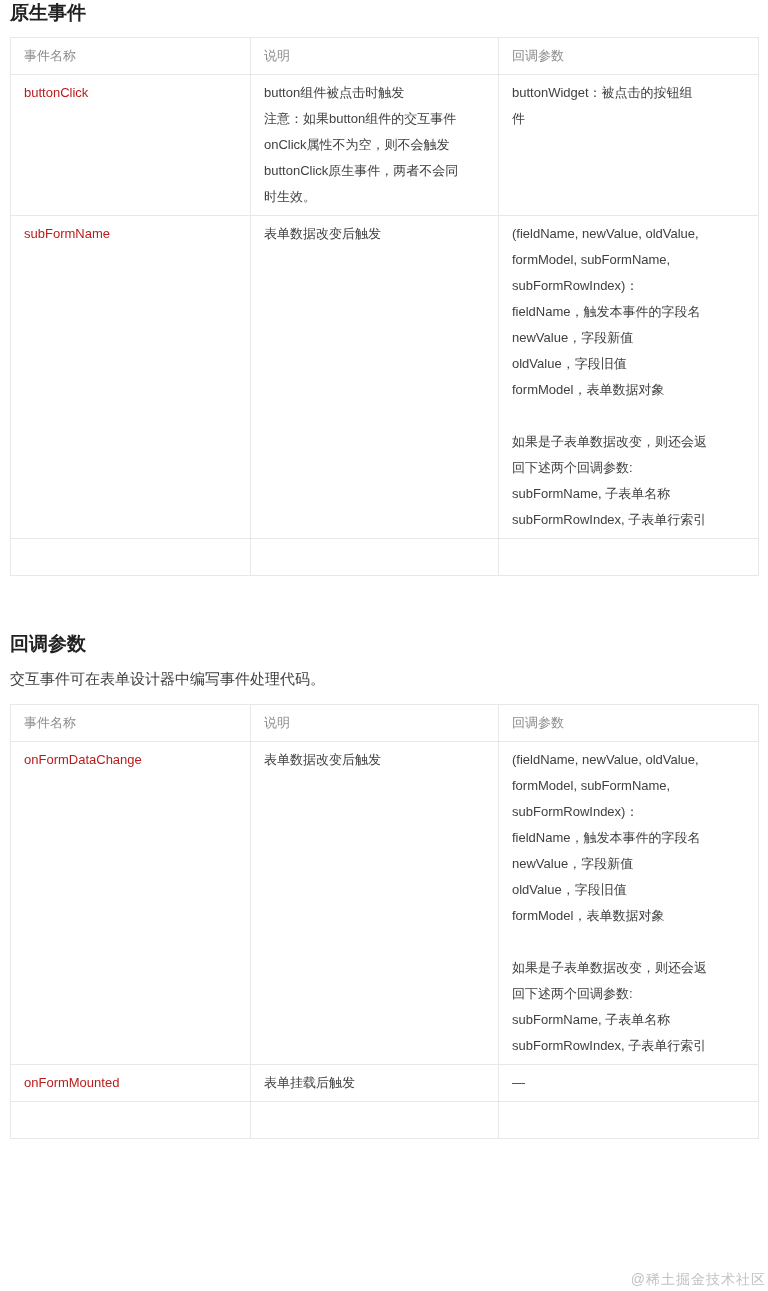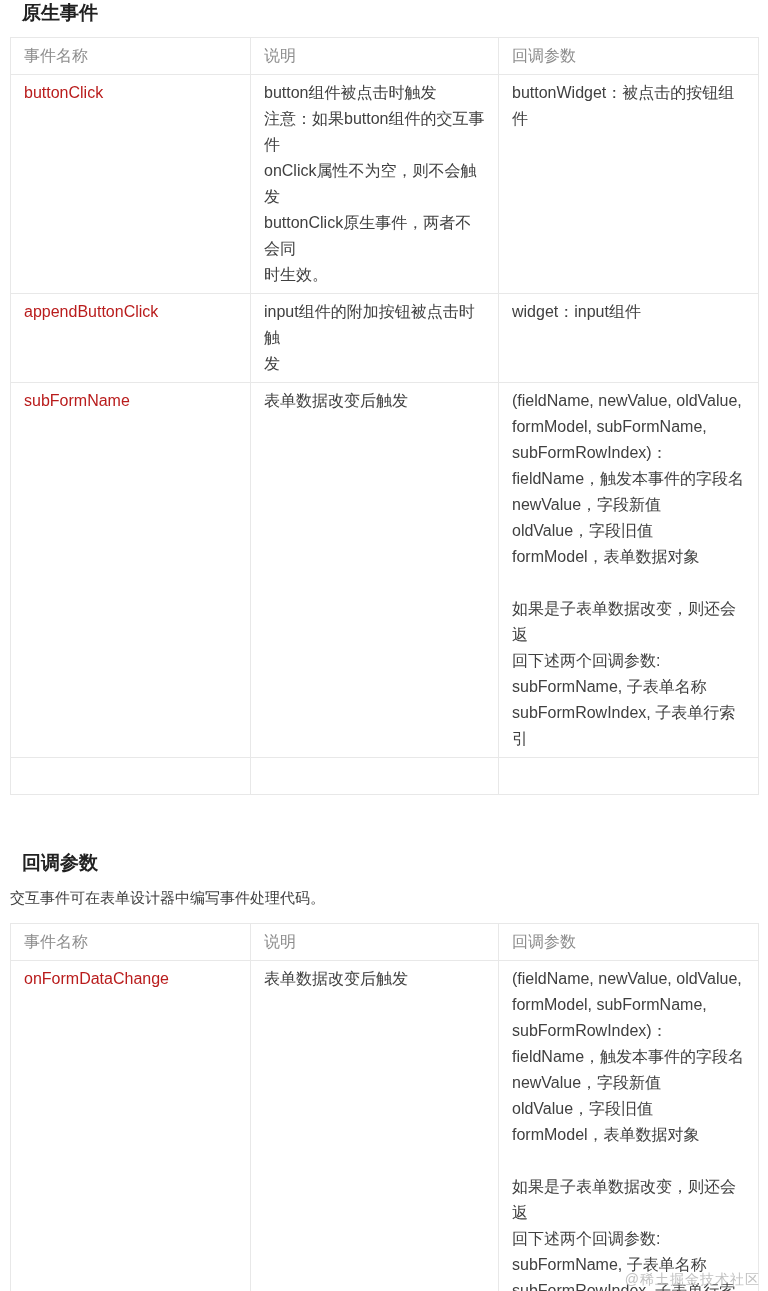--- a/index.html
+++ b/index.html
@@ -6,59 +6,59 @@
   body {
     width: 768px; height: 1291px;
     box-sizing: border-box;
     padding: 2px 10px 0 10px;
     position: relative;
     font-family: "Liberation Sans", "DejaVu Sans", sans-serif;
     overflow: hidden;
   }
   .section-heading {
     font-size: 19px; font-weight: bold; color: #212121;
-    line-height: 22px; margin: 0 0 13px 12px;
+    line-height: 22px; margin: 0 0 13px 0;
   }
   .doc-section.second .section-heading { margin-top: 57px; }
   .section-intro {
     font-size: 15px; color: #404040;
     line-height: 21px; margin: 0 0 15px 0;
   }
   table.events-table {
     border-collapse: collapse;
     width: 748px;
     table-layout: fixed;
   }
   .events-table col.c1 { width: 240px; }
   .events-table col.c2 { width: 248px; }
   .events-table col.c3 { width: 260px; }
   .events-table th, .events-table td {
     border: 1px solid #e8e8e8;
     padding: 5px 13px;
-    font-size: 16px;
+    font-size: 13px;
     line-height: 26px;
     text-align: left;
     vertical-align: top;
     white-space: pre-line;
     word-break: break-word;
   }
   .events-table th {
     color: #8c8c8c;
     font-weight: normal;
   }
   .events-table td { color: #404040; }
   .event-link {
     color: #b91c1c;
     text-decoration: none;
     cursor: pointer;
   }
   tr.empty-row td { height: 26px; }
   .watermark {
     position: absolute;
-    right: 8px; bottom: 2px;
+    right: 2px; bottom: 2px;
     font-size: 14px;
     color: #c2c2c2;
     letter-spacing: 1px;
     text-align: center;
   }
 </style>
 </head>
 <body>
 
 <section class="doc-section first">
@@ -79,26 +79,20 @@
     <tbody>
       <tr>
         <td><a class="event-link">buttonClick</a></td>
         <td>button组件被点击时触发
 注意：如果button组件的交互事件
 onClick属性不为空，则不会触发
 buttonClick原生事件，两者不会同
 时生效。</td>
         <td>buttonWidget：被点击的按钮组
 件</td>
-      </tr>
-      <tr>
-        <td><a class="event-link">appendButtonClick</a></td>
-        <td>input组件的附加按钮被点击时触
-发</td>
-        <td>widget：input组件</td>
       </tr>
       <tr>
         <td><a class="event-link">subFormName</a></td>
         <td>表单数据改变后触发</td>
         <td>(fieldName, newValue, oldValue,
 formModel, subFormName,
 subFormRowIndex)：
 fieldName，触发本事件的字段名
 newValue，字段新值
 oldValue，字段旧值

